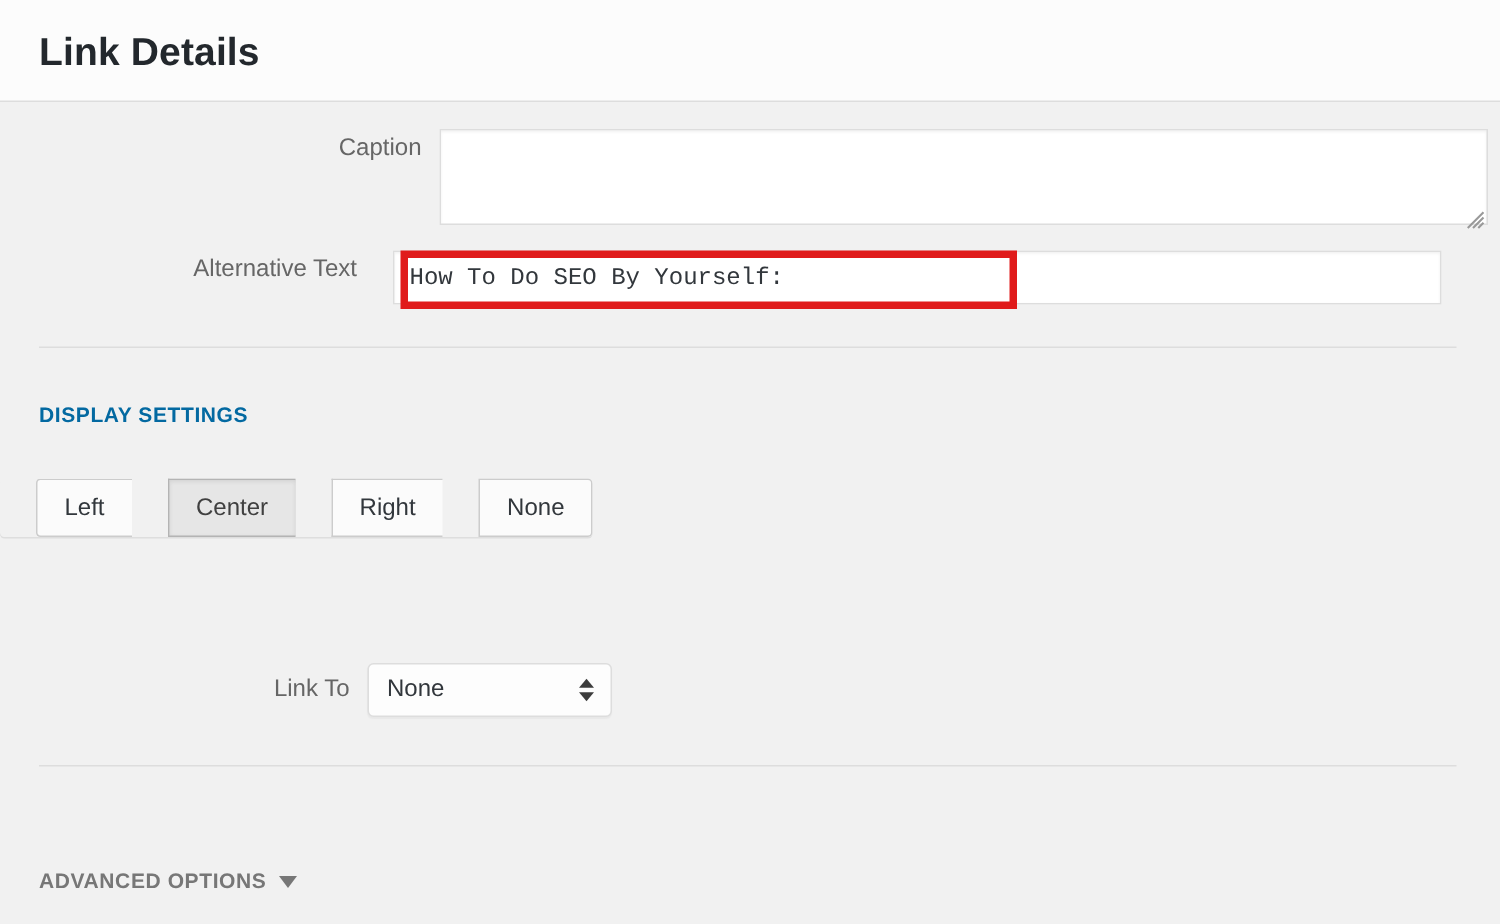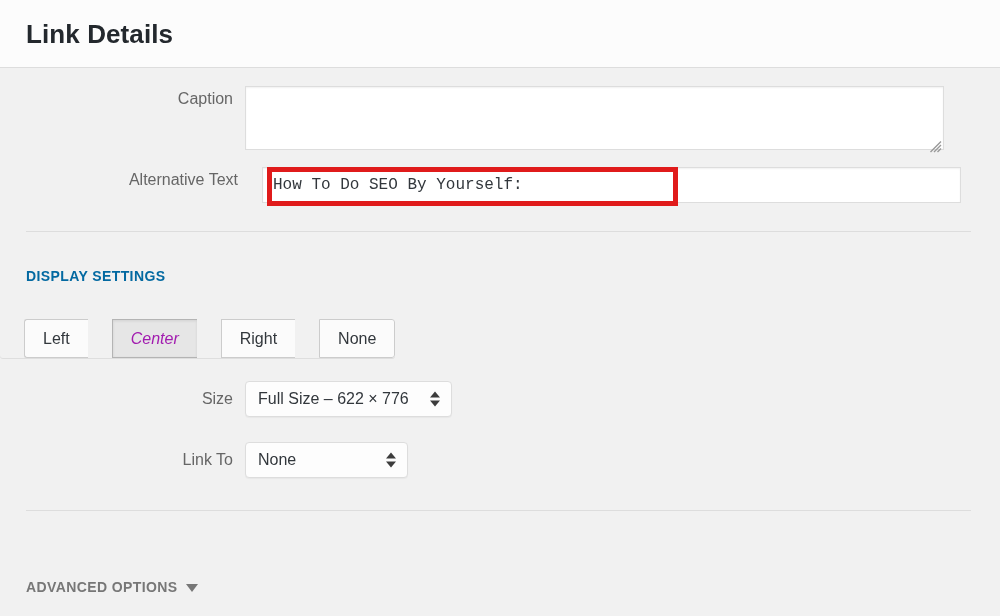--- a/index.html
+++ b/index.html
@@ -55,21 +55,21 @@
     box-sizing: border-box;
     font-size: 16px;
     color: #666;
     line-height: 1.3;
   }
   .field-label.baseline {
     padding-top: 3px;
   }
 
   
-  .caption-row { left: 0; top: 18px; }
+  .caption-row { left: 0; top: 18px; padding-left: 48px; }
   .caption-box {
     width: 699px;
     height: 64px;
     background: #fff;
     border: 1px solid #ddd;
     box-shadow: inset 0 1px 2px rgba(0,0,0,0.06);
     box-sizing: border-box;
     position: relative;
     resize: none;
     font-family: "Liberation Sans", sans-serif;
@@ -188,22 +188,21 @@
   }
   .btn-group .btn:last-child {
     border-right: 1px solid #cccccc;
     border-top-right-radius: 3px;
     border-bottom-right-radius: 3px;
   }
   .btn-group .btn.active {
     background: #e6e6e6;
     border-color: #b4b4b4;
     box-shadow: inset 0 1px 3px rgba(0,0,0,0.09);
-    color: #a21caf;
-    font-style: italic;
+    color: #404040;
   }
 
   
   .size-row { left: 0; top: 313px; align-items: center; }
   .linkto-row { left: 0; top: 374px; align-items: center; }
 
   .select-wrap {
     position: relative;
     display: inline-block;
   }
@@ -284,30 +283,20 @@
 
   <div class="field-row align-row">
     <div class="btn-group">
       <button class="btn">Left</button>
       <button class="btn active">Center</button>
       <button class="btn">Right</button>
       <button class="btn">None</button>
     </div>
   </div>
 
-  <div class="field-row size-row">
-    <div class="field-label">Size</div>
-    <div class="select-wrap">
-      <div class="select-box select-size">Full Size – 622 × 776</div>
-      <span class="select-arrows">
-        <span class="arrow-up"></span>
-        <span class="arrow-dn"></span>
-      </span>
-    </div>
-  </div>
 
   <div class="field-row linkto-row">
     <div class="field-label">Link To</div>
     <div class="select-wrap">
       <div class="select-box select-link">None</div>
       <span class="select-arrows">
         <span class="arrow-up"></span>
         <span class="arrow-dn"></span>
       </span>
     </div>

